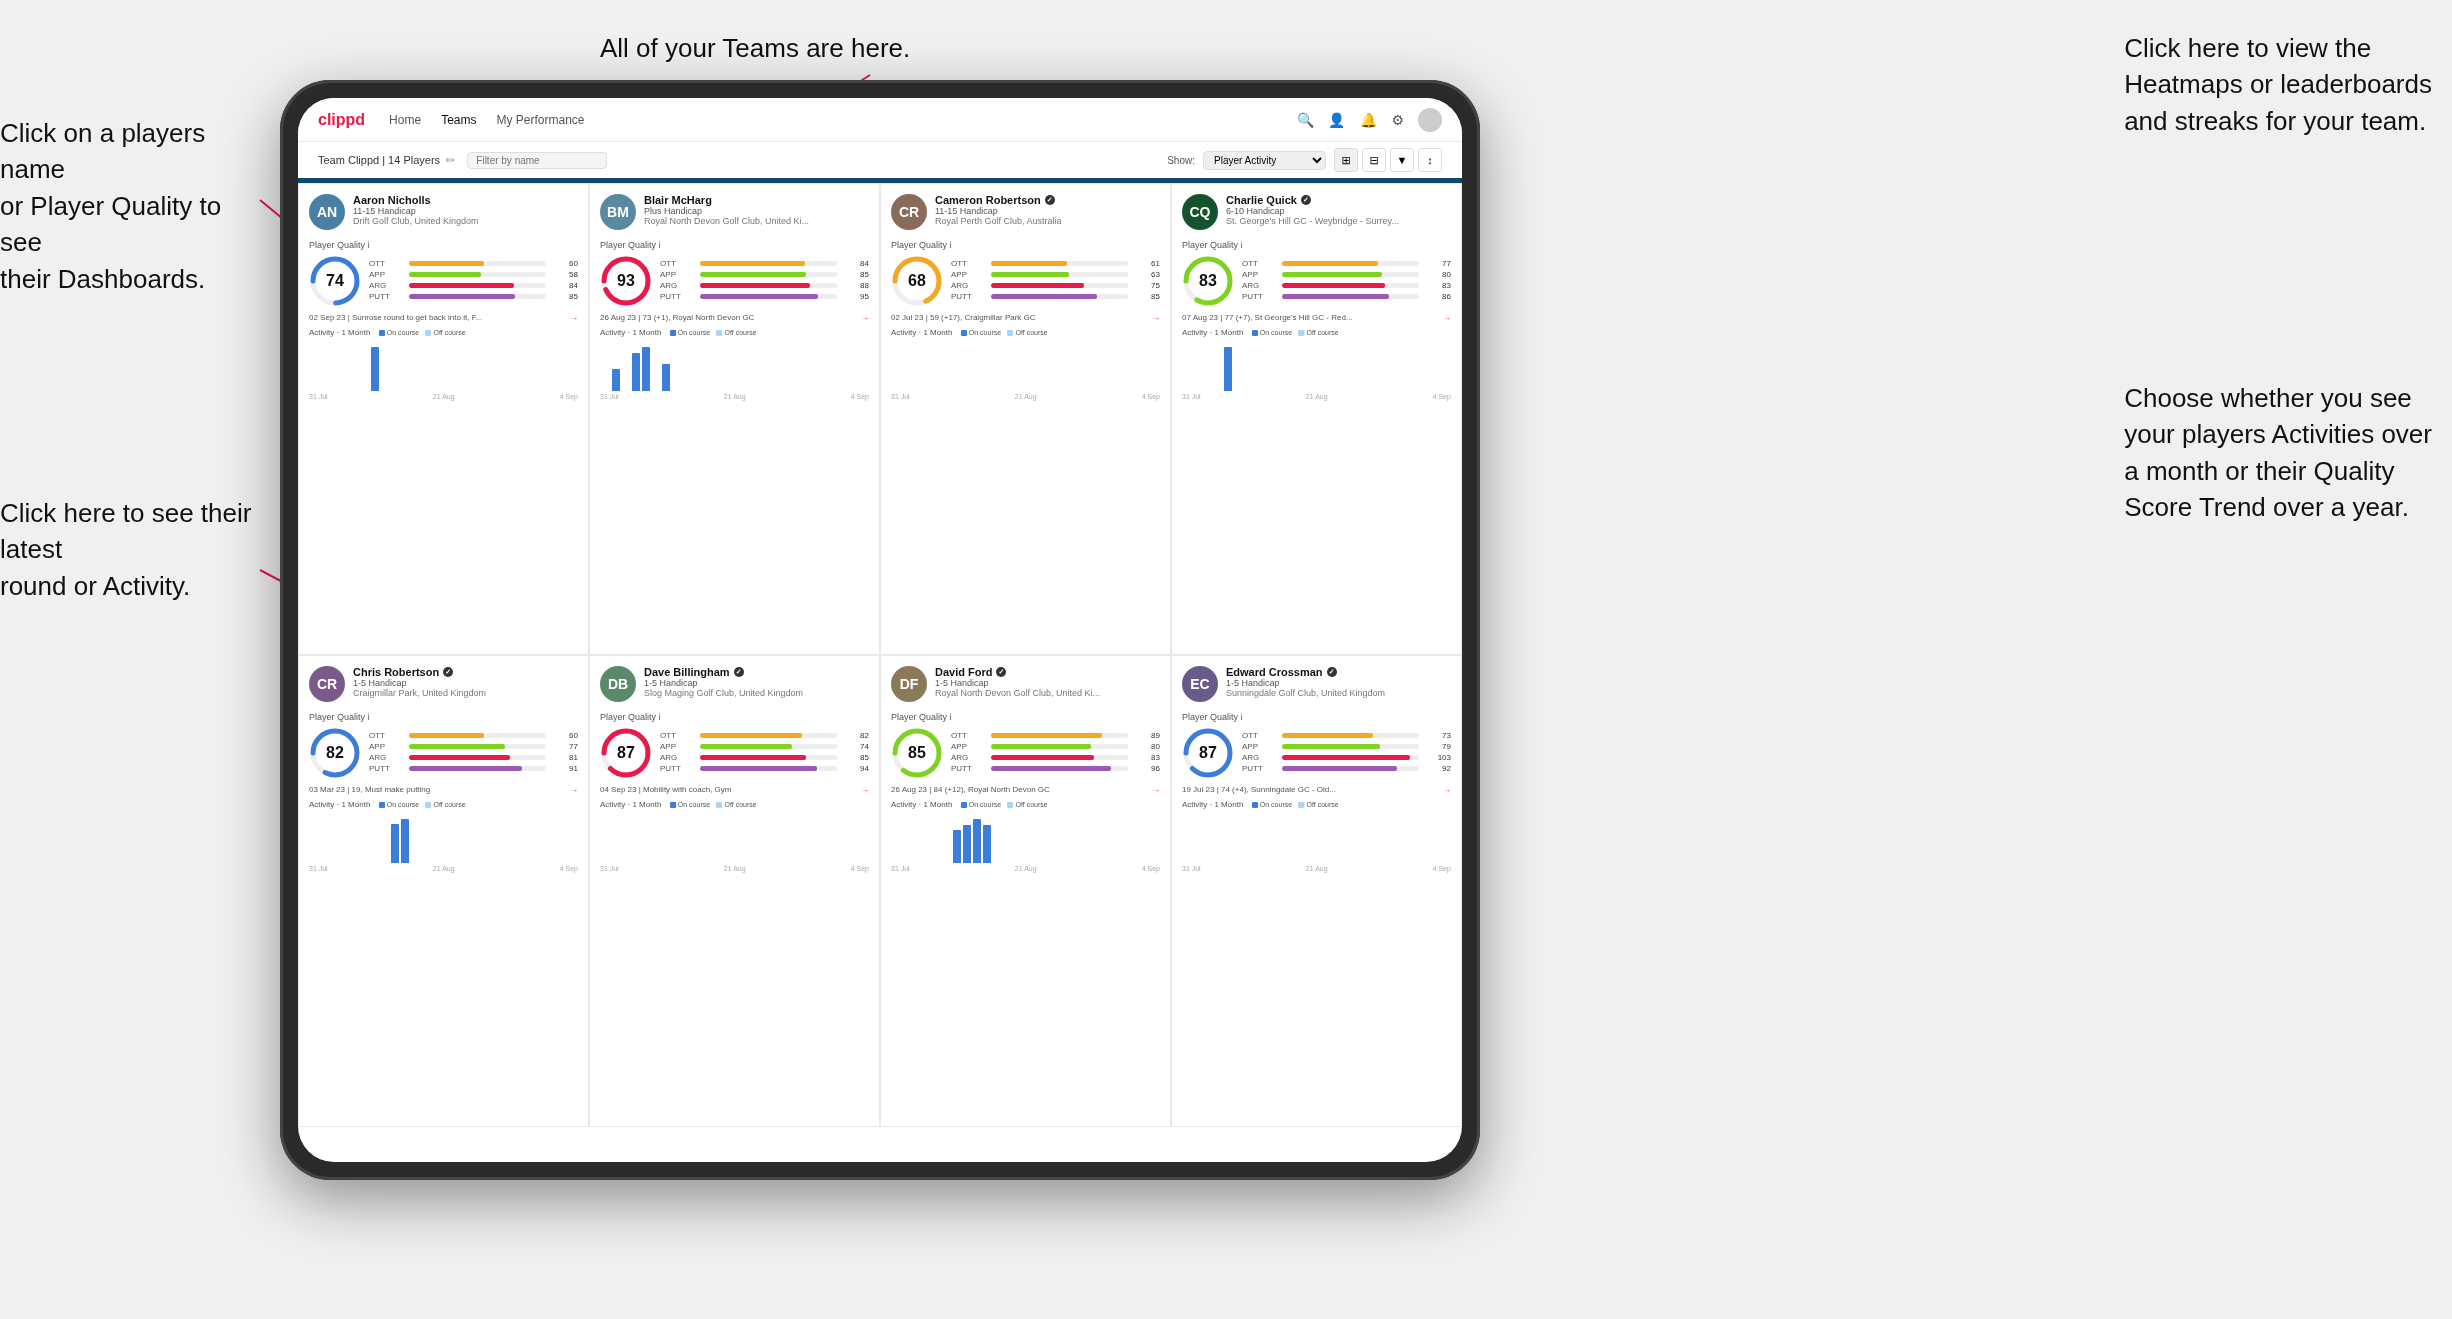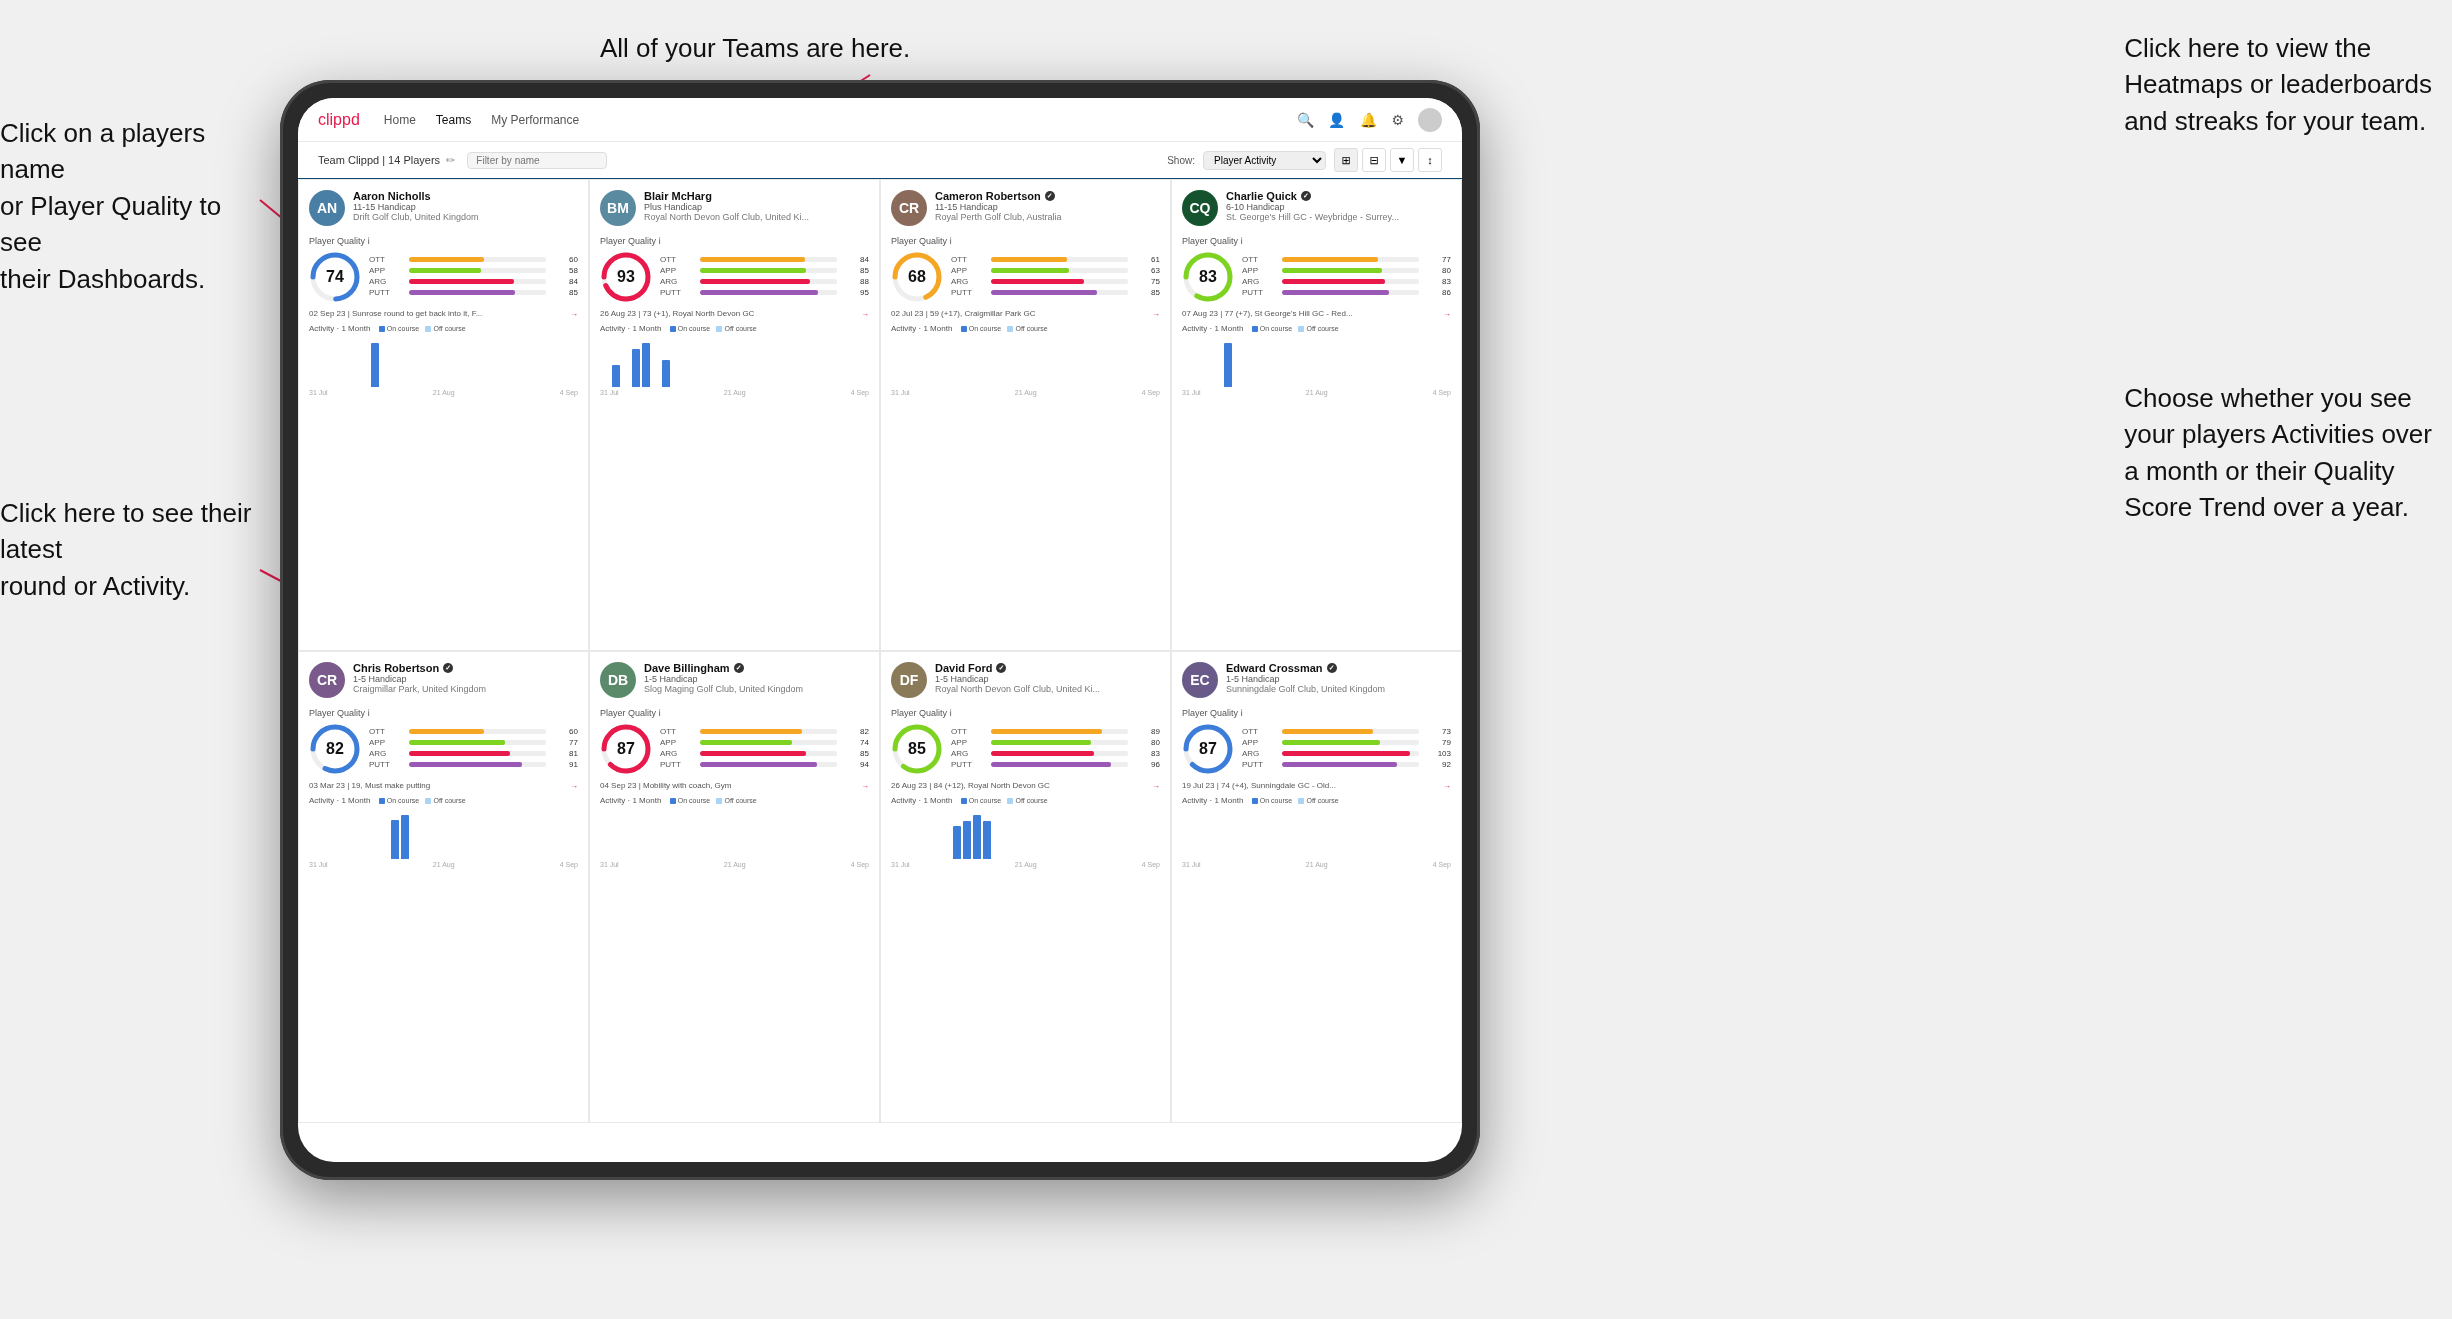--- a/index.html
+++ b/index.html
@@ -47,21 +47,21 @@
     .nav-bar {
       display: flex;
       align-items: center;
       padding: 0 20px;
       height: 44px;
       background: #fff;
       border-bottom: 1px solid #e8e8e8;
     }
     .nav-logo {
       color: #e8194b;
-      font-weight: 400;
+      font-weight: 700;
       font-size: 16px;
       margin-right: 24px;
     }
     .nav-links {
       display: flex;
       gap: 20px;
       flex: 1;
     }
     .nav-link {
       font-size: 12px;
@@ -117,21 +117,21 @@
       border-radius: 4px;
       font-size: 11px;
       cursor: pointer;
     }
 
     
     .team-bar {
       display: flex;
       align-items: center;
       padding: 6px 20px;
-      border-bottom: 1px solid #0c4a6e;
+      border-bottom: 5px solid #0c4a6e;
       background: #fff;
     }
     .team-bar-title {
       font-size: 11px;
       color: #333;
       font-weight: 500;
     }
     .team-bar-edit {
       margin-left: 6px;
       color: #888;

